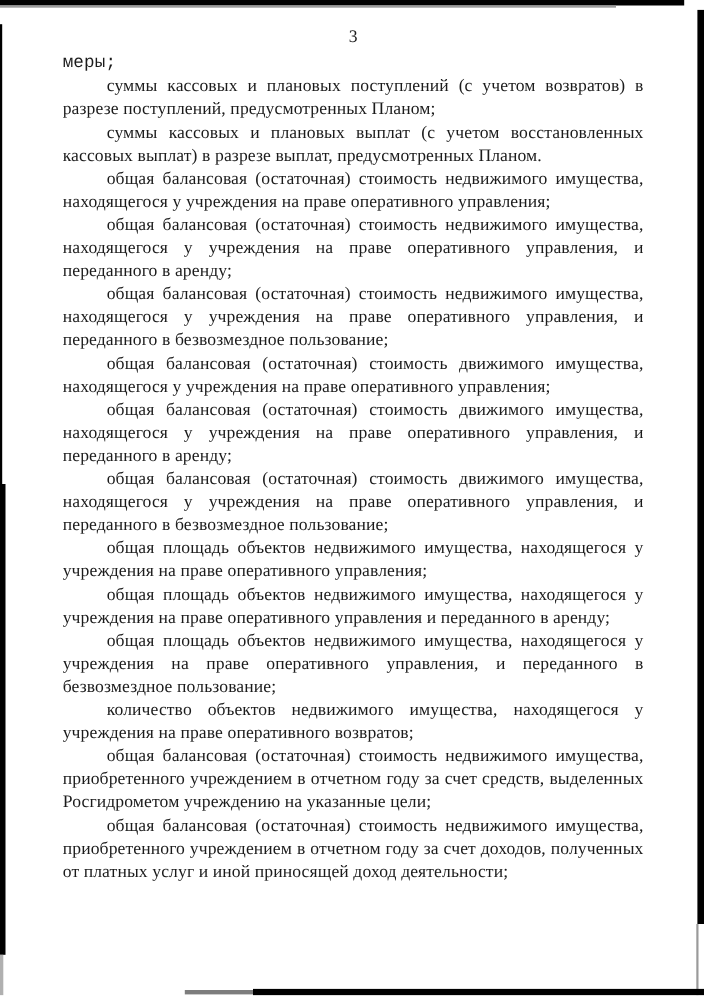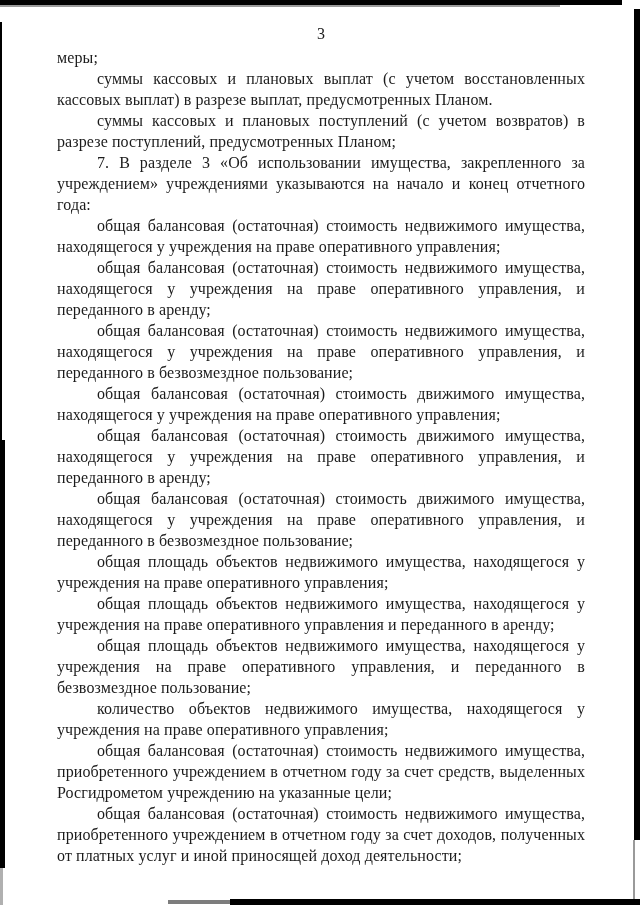--- a/index.html
+++ b/index.html
@@ -45,21 +45,21 @@
     font-size: 16px;
     line-height: 21px;
     text-align: justify;
     letter-spacing: 0.1px;
   }
   .body-text p {
     margin: 0;
     padding: 0;
     text-indent: 40px;
   }
-  .body-text p.no-indent { text-indent: 0; }
+  .body-text p.no-indent { text-indent: 0; font-family: Liberation Mono, monospace; }
 </style>
 </head>
 <body>
 
 <div class="page">
 
   <div class="artifact top-bar"></div>
   <div class="artifact top-bar-gray"></div>
   <div class="artifact left-line-thin"></div>
   <div class="artifact left-line-thick"></div>
@@ -68,45 +68,44 @@
   <div class="artifact right-line-gray"></div>
   <div class="artifact bottom-bar"></div>
   <div class="artifact bottom-bar-gray"></div>
 
   <div class="page-number">3</div>
 
   <div class="body-text">
 
       <p class="no-indent">меры;</p>
 
+      <p>суммы кассовых и плановых поступлений (с учетом возвратов) в разрезе поступлений, предусмотренных Планом;</p>
+
       <p>суммы кассовых и плановых выплат (с учетом восстановленных кассовых выплат) в разрезе выплат, предусмотренных Планом.</p>
 
-      <p>суммы кассовых и плановых поступлений (с учетом возвратов) в разрезе поступлений, предусмотренных Планом;</p>
-
-      <p>7. В разделе 3 «Об использовании имущества, закрепленного за учреждением» учреждениями указываются на начало и конец отчетного года:</p>
 
       <p>общая балансовая (остаточная) стоимость недвижимого имущества, находящегося у учреждения на праве оперативного управления;</p>
 
       <p>общая балансовая (остаточная) стоимость недвижимого имущества, находящегося у учреждения на праве оперативного управления, и переданного в аренду;</p>
 
       <p>общая балансовая (остаточная) стоимость недвижимого имущества, находящегося у учреждения на праве оперативного управления, и переданного в безвозмездное пользование;</p>
 
       <p>общая балансовая (остаточная) стоимость движимого имущества, находящегося у учреждения на праве оперативного управления;</p>
 
       <p>общая балансовая (остаточная) стоимость движимого имущества, находящегося у учреждения на праве оперативного управления, и переданного в аренду;</p>
 
       <p>общая балансовая (остаточная) стоимость движимого имущества, находящегося у учреждения на праве оперативного управления, и переданного в безвозмездное пользование;</p>
 
       <p>общая площадь объектов недвижимого имущества, находящегося у учреждения на праве оперативного управления;</p>
 
       <p>общая площадь объектов недвижимого имущества, находящегося у учреждения на праве оперативного управления и переданного в аренду;</p>
 
       <p>общая площадь объектов недвижимого имущества, находящегося у учреждения на праве оперативного управления, и переданного в безвозмездное пользование;</p>
 
-      <p>количество объектов недвижимого имущества, находящегося у учреждения на праве оперативного управления;</p>
+      <p>количество объектов недвижимого имущества, находящегося у учреждения на праве оперативного возвратов;</p>
 
 
       <p>общая балансовая (остаточная) стоимость недвижимого имущества, приобретенного учреждением в отчетном году за счет средств, выделенных Росгидрометом учреждению на указанные цели;</p>
 
       <p>общая балансовая (остаточная) стоимость недвижимого имущества, приобретенного учреждением в отчетном году за счет доходов, полученных от платных услуг и иной приносящей доход деятельности;</p>
 
     </div>
 
 </div>
 

